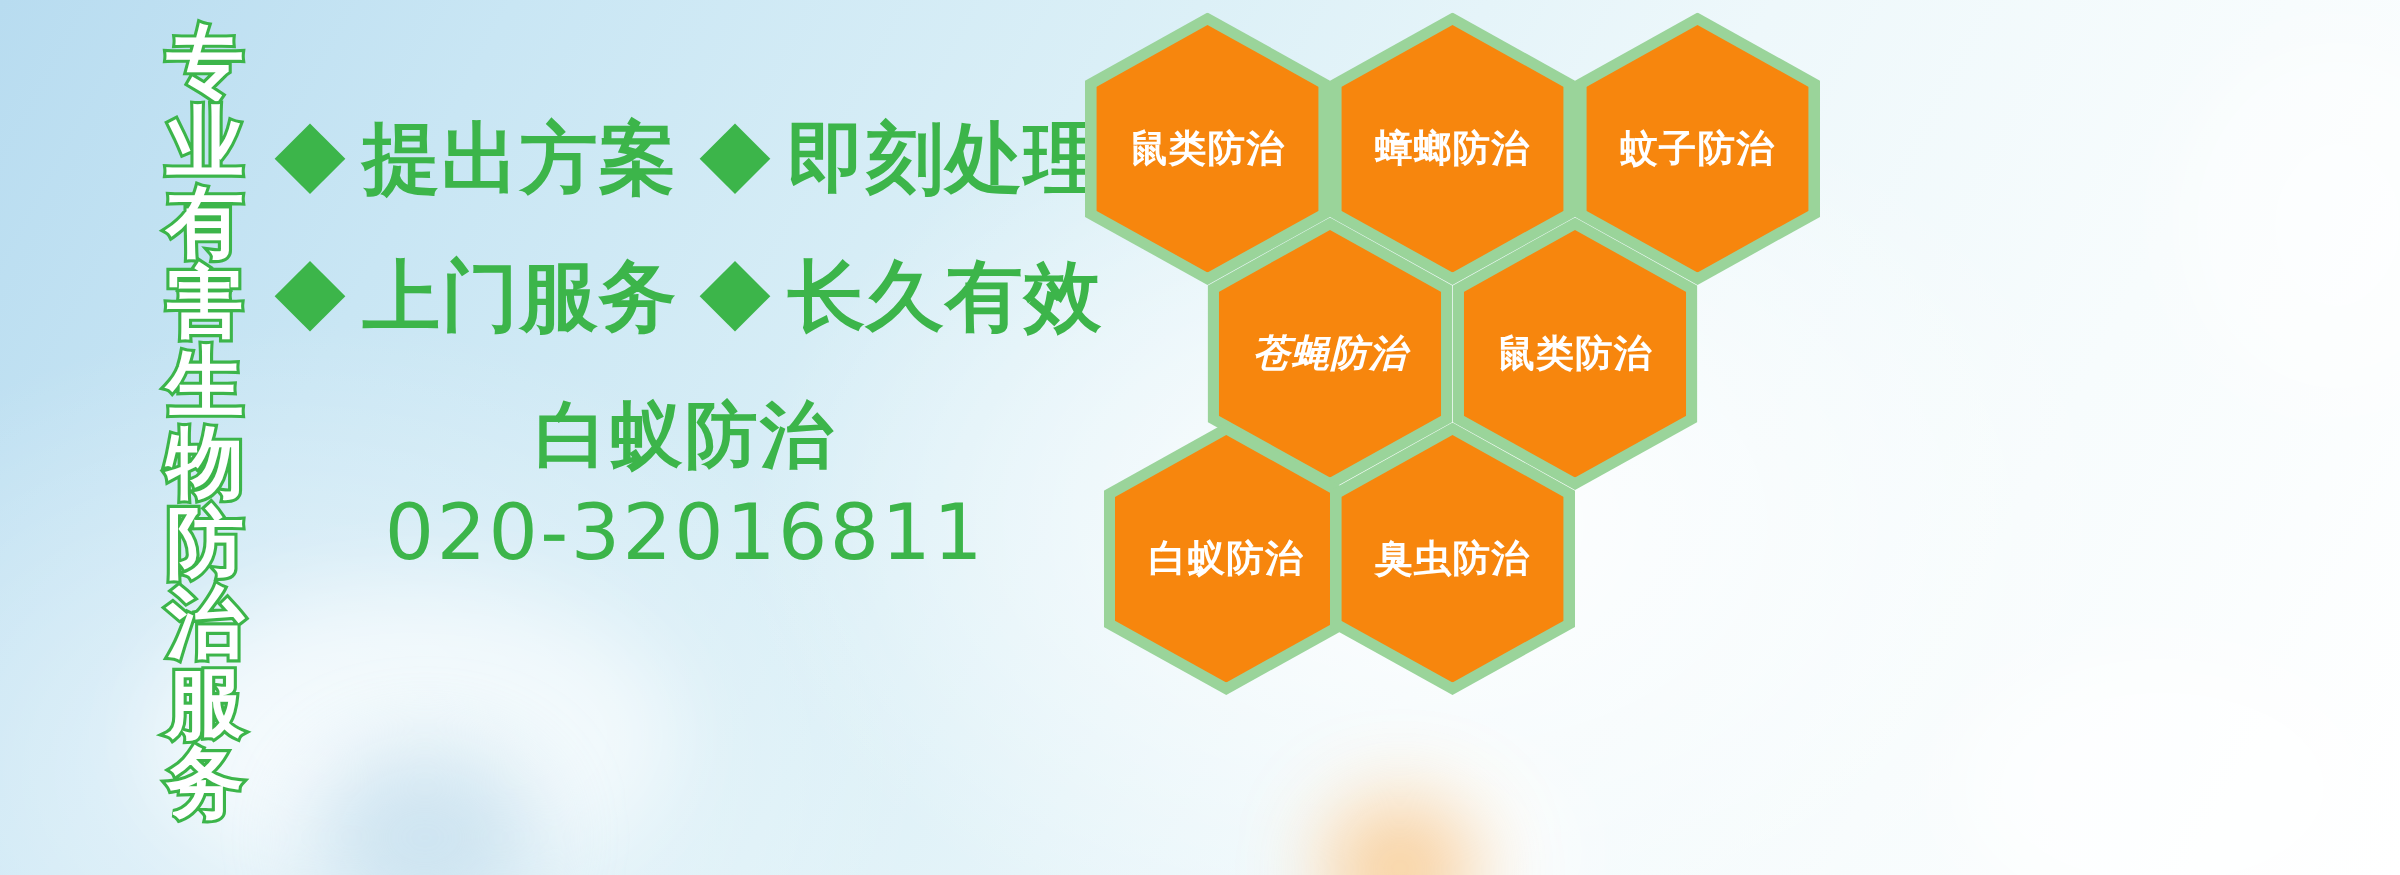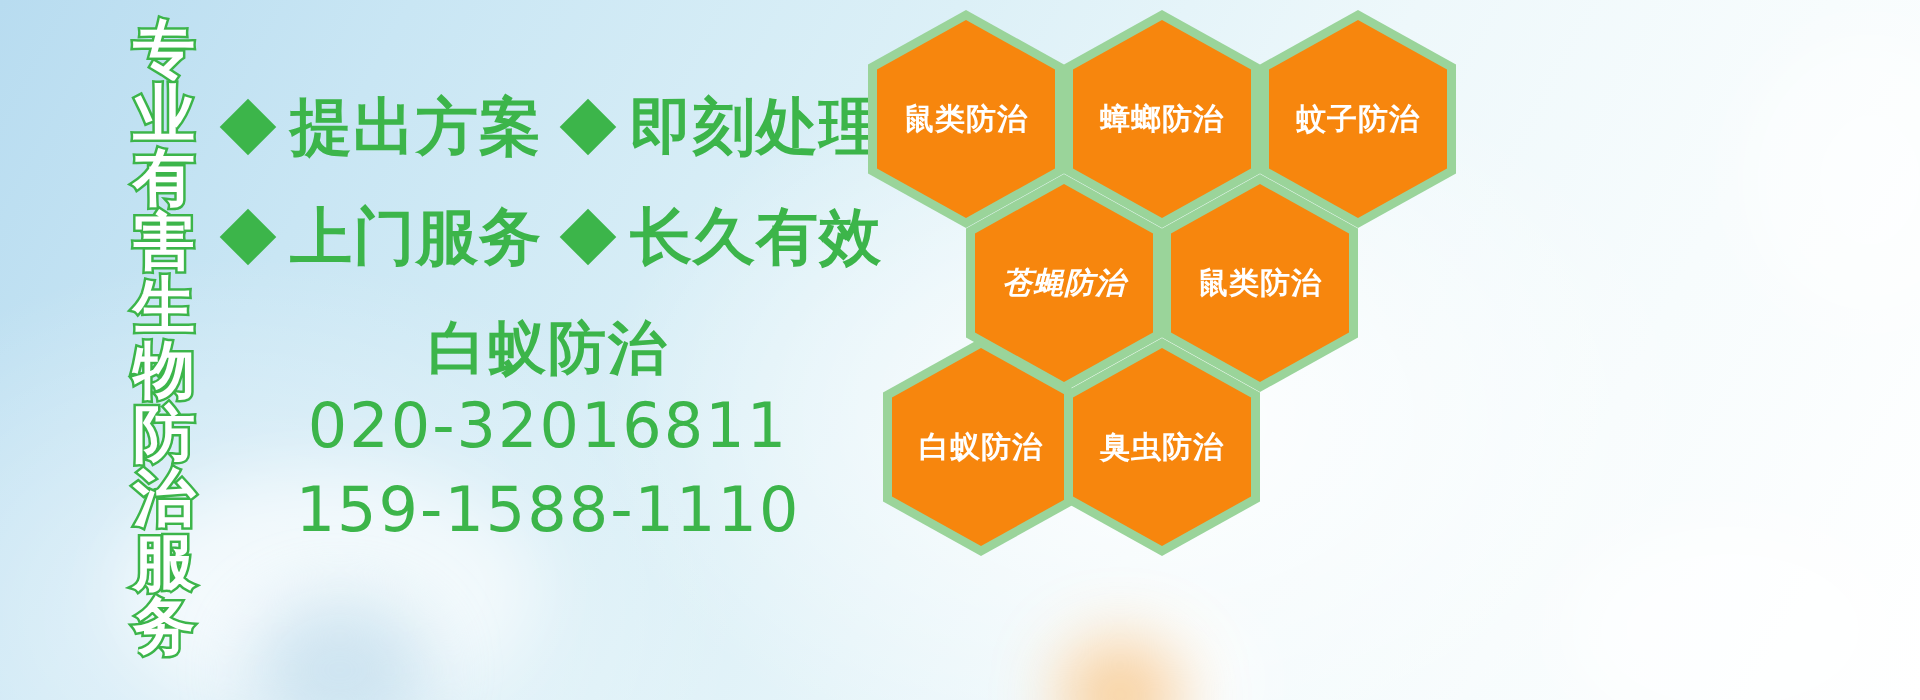--- a/index.html
+++ b/index.html
@@ -202,21 +202,20 @@
       <div class="slogan-item">
         <span class="diamond"></span>
         <span class="slogan-text">长久有效</span>
       </div>
     </div>
   </div>
 
   <div id="contact">
     <div id="contact-label">白蚁防治</div>
     <div class="phone">020-32016811</div>
-    <div class="phone">159-1588-1110</div>
   </div>
 
   <div id="hex-grid">
     <div class="hex r1c1">
       <div class="hex-inner">
         <span class="hex-label">鼠类防治</span>
       </div>
     </div>
     <div class="hex r1c2">
       <div class="hex-inner">

